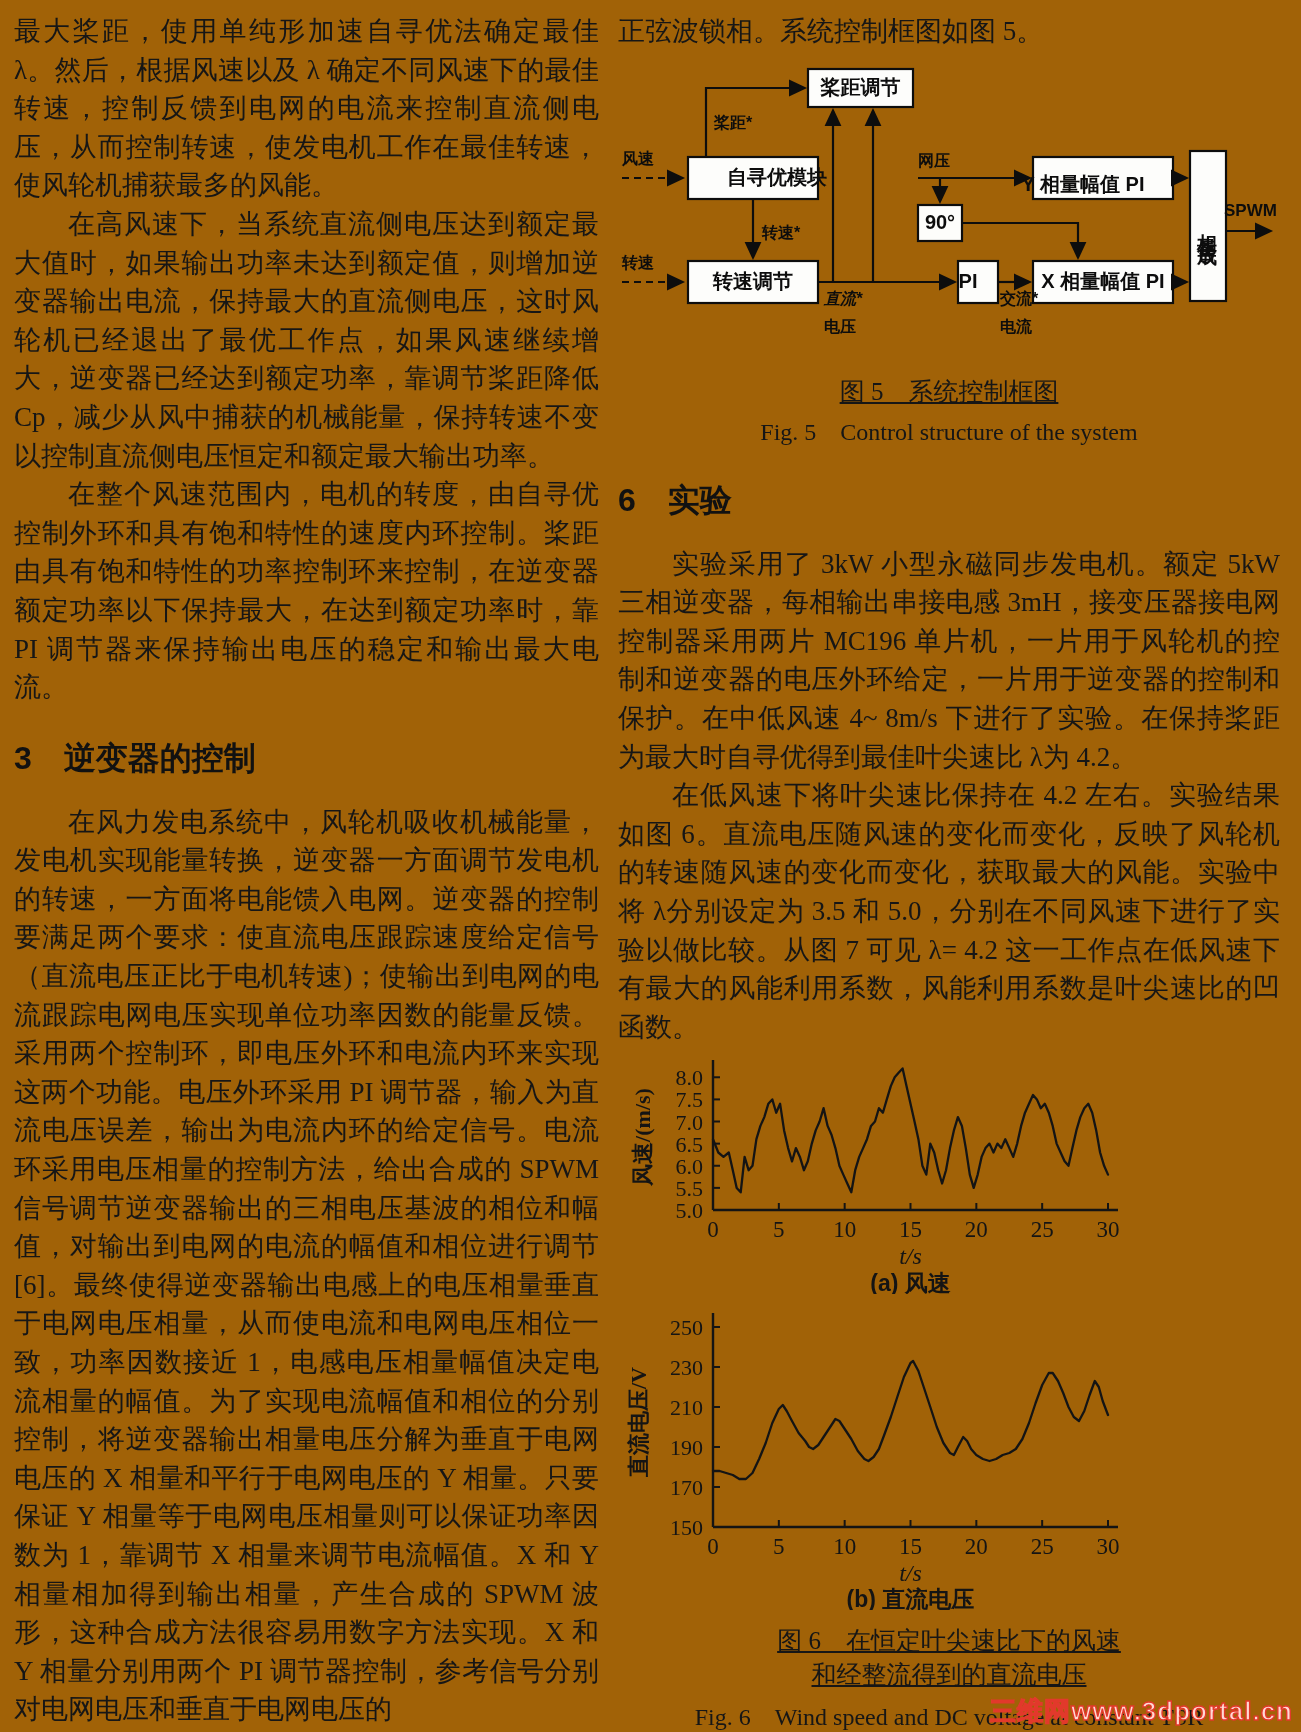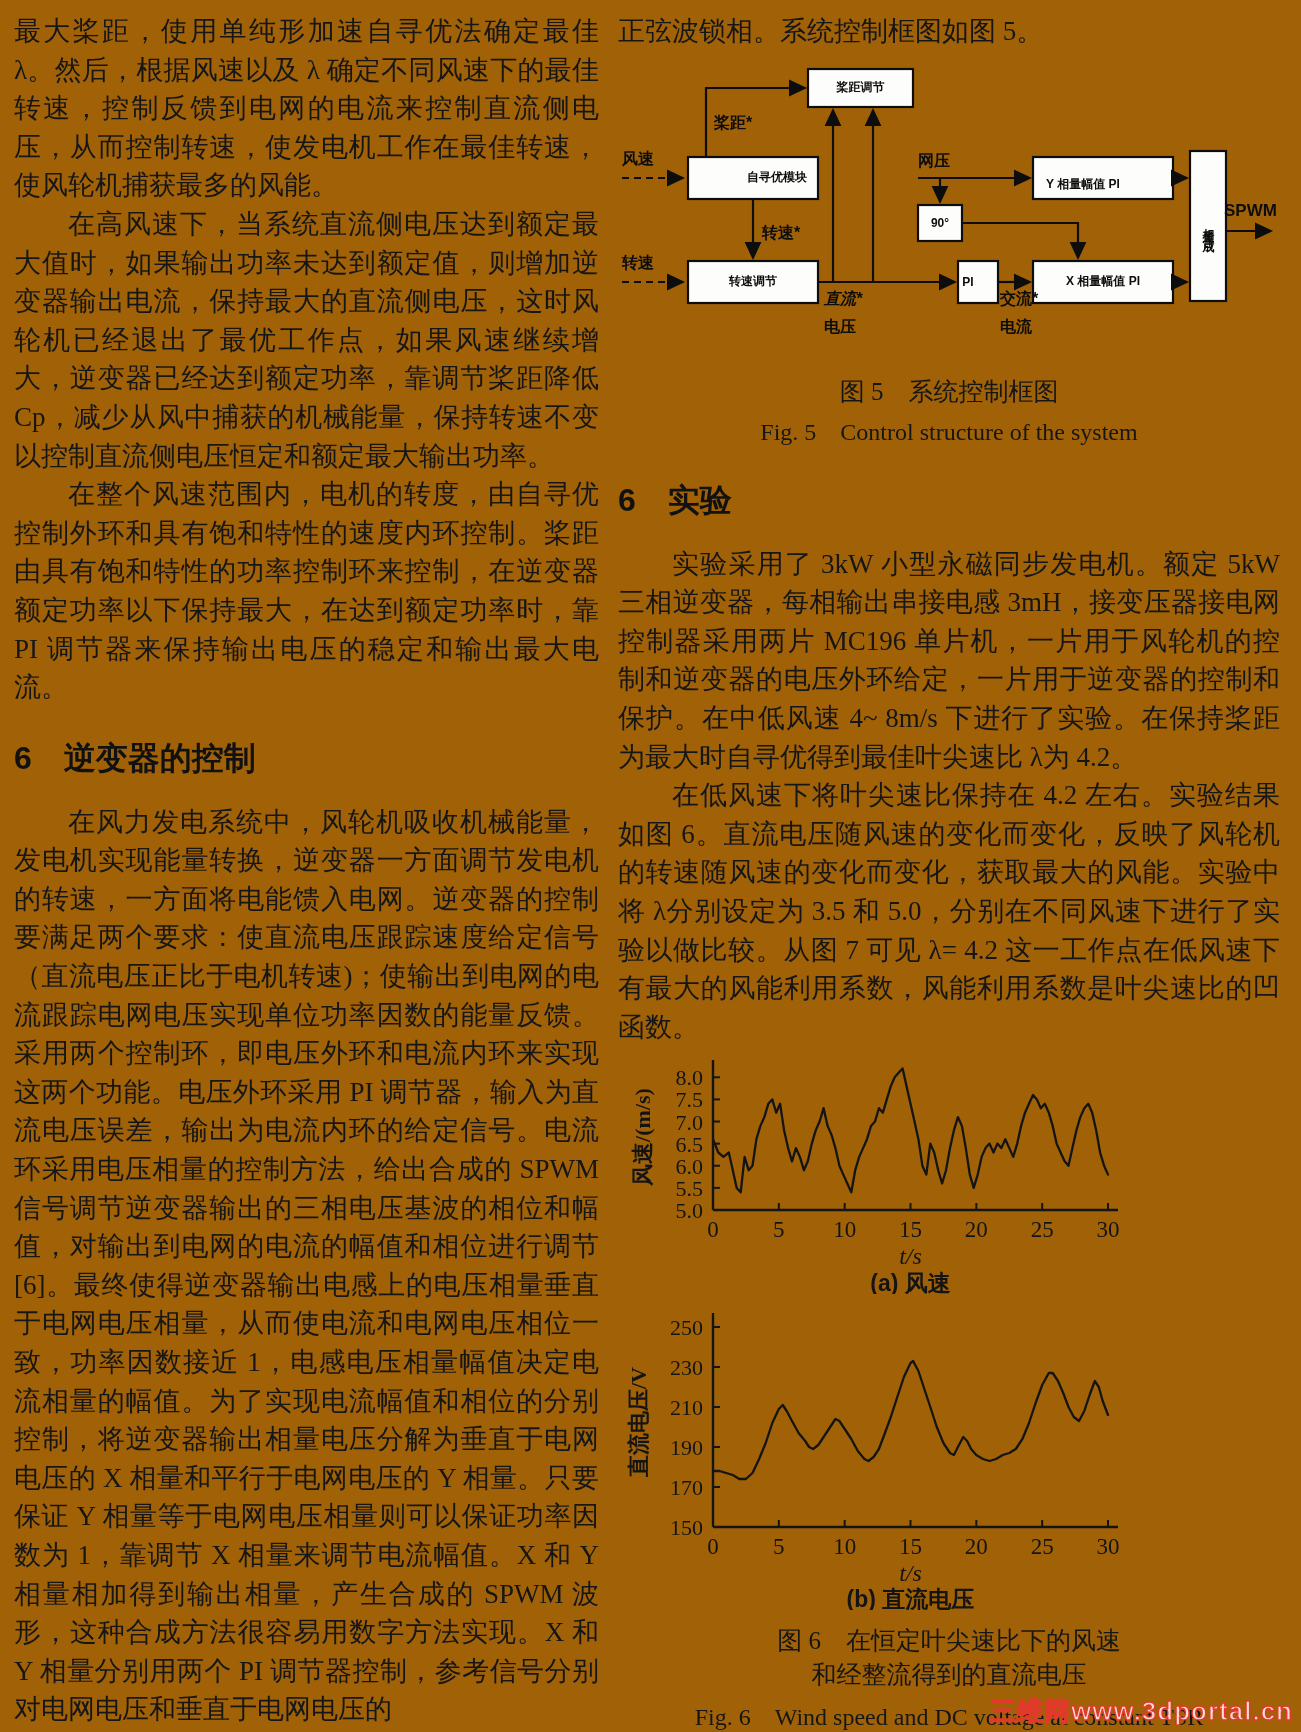--- a/index.html
+++ b/index.html
@@ -9,29 +9,29 @@
   }
   .col{position:absolute;top:12px;}
   .col-left{left:14px;width:585px;}
   .col-right{left:618px;width:662px;}
   p.body{font-size:27px;line-height:38.6px;text-align:justify;margin:0;text-indent:2em;}
   p.noindent{text-indent:0;}
   h2.sec{
     font-family:"Liberation Sans",sans-serif;font-weight:bold;
     font-size:32px;margin:30px 0 22px 0;color:#111;
   }
-  .caption{font-size:25px;text-align:center;margin:0;line-height:34px;}
+  .caption{font-size:25px;text-align:center;margin:0;line-height:34px;text-decoration:underline;}
   .caption-en{font-size:24px;text-align:center;margin:0;line-height:34px;}
   
   .diagram{position:relative;width:660px;height:296px;margin:14px 0 4px 0;}
   .diagram svg{position:absolute;left:0;top:0;}
   .dbox{
     position:absolute;display:flex;align-items:center;justify-content:center;
     font-family:"Liberation Sans",sans-serif;font-weight:bold;color:#0d0d0d;
-    font-size:12px;white-space:nowrap;
+    font-size:20px;white-space:nowrap;
   }
   .dbox.vert{writing-mode:vertical-lr;letter-spacing:4px;}
   .dlabel{
     position:absolute;font-family:"Liberation Sans",sans-serif;font-weight:bold;
     font-size:16px;color:#0d0d0d;white-space:nowrap;
   }
   
   .chart{margin:4px 0 0 0;}
   
   .watermark{
@@ -43,21 +43,21 @@
 </style>
 </head>
 <body>
 
 <div class="page">
 
   <div class="col col-left">
     <p class="body noindent">最大桨距，使用单纯形加速自寻优法确定最佳 λ。然后，根据风速以及 λ 确定不同风速下的最佳转速，控制反馈到电网的电流来控制直流侧电压，从而控制转速，使发电机工作在最佳转速，使风轮机捕获最多的风能。</p>
     <p class="body">在高风速下，当系统直流侧电压达到额定最大值时，如果输出功率未达到额定值，则增加逆变器输出电流，保持最大的直流侧电压，这时风轮机已经退出了最优工作点，如果风速继续增大，逆变器已经达到额定功率，靠调节桨距降低 Cp，减少从风中捕获的机械能量，保持转速不变以控制直流侧电压恒定和额定最大输出功率。</p>
     <p class="body">在整个风速范围内，电机的转度，由自寻优控制外环和具有饱和特性的速度内环控制。桨距由具有饱和特性的功率控制环来控制，在逆变器额定功率以下保持最大，在达到额定功率时，靠 PI 调节器来保持输出电压的稳定和输出最大电流。</p>
-    <h2 class="sec">6　逆变器的控制</h2>
+    <h2 class="sec">3　逆变器的控制</h2>
     <p class="body">在风力发电系统中，风轮机吸收机械能量，发电机实现能量转换，逆变器一方面调节发电机的转速，一方面将电能馈入电网。逆变器的控制要满足两个要求：使直流电压跟踪速度给定信号（直流电压正比于电机转速)；使输出到电网的电流跟踪电网电压实现单位功率因数的能量反馈。采用两个控制环，即电压外环和电流内环来实现这两个功能。电压外环采用 PI 调节器，输入为直流电压误差，输出为电流内环的给定信号。电流环采用电压相量的控制方法，给出合成的 SPWM 信号调节逆变器输出的三相电压基波的相位和幅值，对输出到电网的电流的幅值和相位进行调节[6]。最终使得逆变器输出电感上的电压相量垂直于电网电压相量，从而使电流和电网电压相位一致，功率因数接近 1，电感电压相量幅值决定电流相量的幅值。为了实现电流幅值和相位的分别控制，将逆变器输出相量电压分解为垂直于电网电压的 X 相量和平行于电网电压的 Y 相量。只要保证 Y 相量等于电网电压相量则可以保证功率因数为 1，靠调节 X 相量来调节电流幅值。X 和 Y 相量相加得到输出相量，产生合成的 SPWM 波形，这种合成方法很容易用数字方法实现。X 和 Y 相量分别用两个 PI 调节器控制，参考信号分别对电网电压和垂直于电网电压的</p>
   </div>
 
   <div class="col col-right">
     <p class="body noindent">正弦波锁相。系统控制框图如图 5。</p>
 
     <div class="diagram">
       <svg width="660" height="296" viewBox="0 0 660 296">
         <defs>
           <marker id="arr" markerWidth="9" markerHeight="9" refX="7" refY="4.5" orient="auto">

